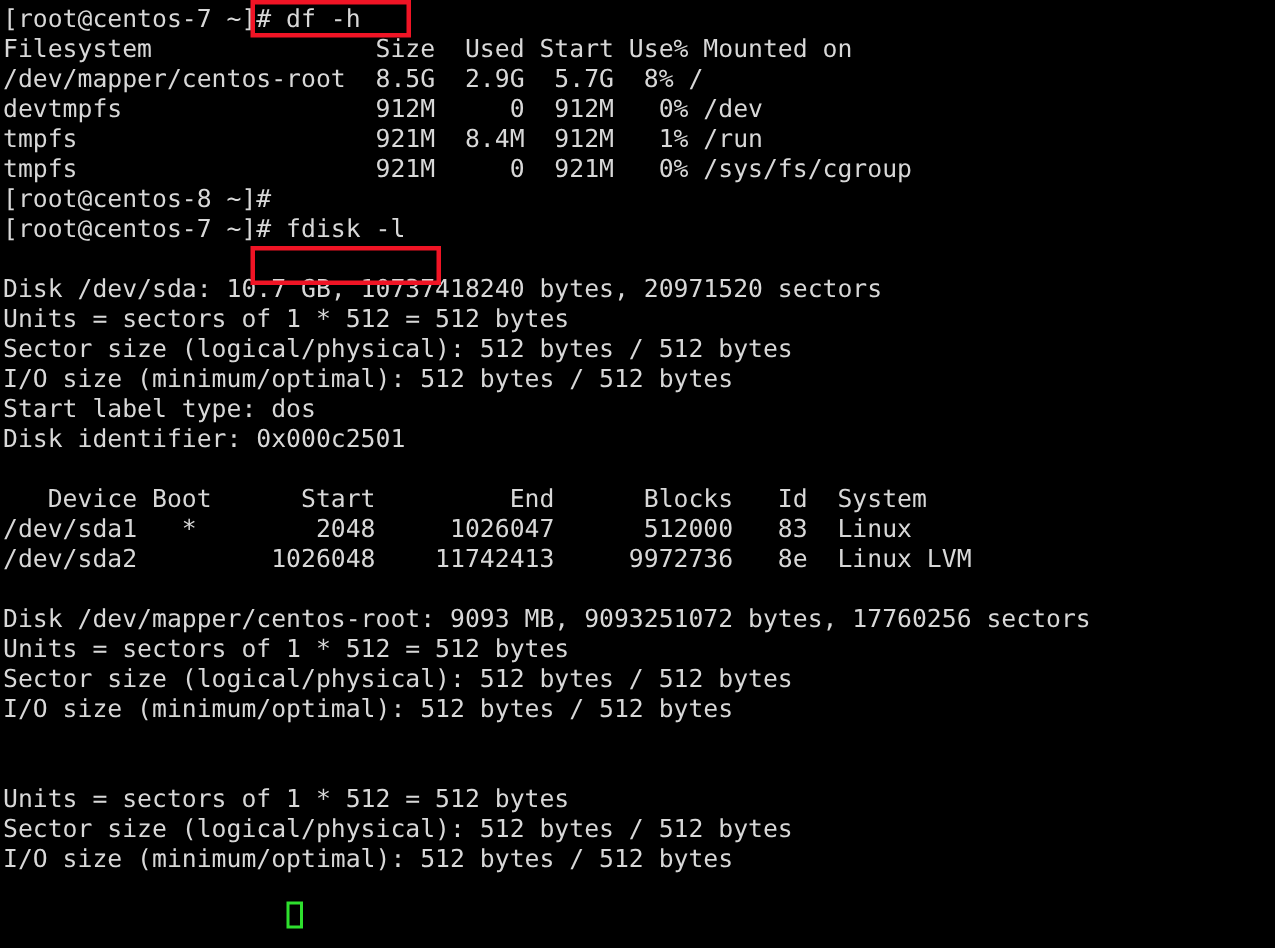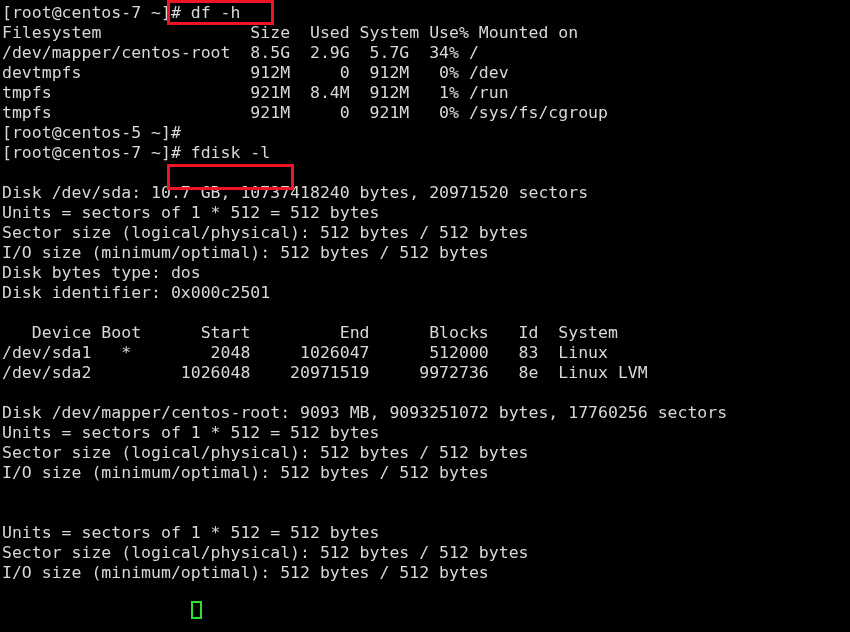--- a/index.html
+++ b/index.html
@@ -70,38 +70,38 @@
     box-sizing: border-box;
     background: transparent;
   }
 </style>
 </head>
 <body>
 
 <div id="terminal">
   <div class="screen" id="screen">
       <div class="line">[root@centos-7 ~]# df -h</div>
-      <div class="line">Filesystem               Size  Used System Use% Mounted on</div>
-      <div class="line">/dev/mapper/centos-root  8.5G  2.9G  5.7G  34% /</div>
+      <div class="line">Filesystem               Size  Used Start Use% Mounted on</div>
+      <div class="line">/dev/mapper/centos-root  8.5G  2.9G  5.7G  8% /</div>
       <div class="line">devtmpfs                 912M     0  912M   0% /dev</div>
       <div class="line">tmpfs                    921M  8.4M  912M   1% /run</div>
       <div class="line">tmpfs                    921M     0  921M   0% /sys/fs/cgroup</div>
-      <div class="line">[root@centos-5 ~]#</div>
+      <div class="line">[root@centos-8 ~]#</div>
       <div class="line">[root@centos-7 ~]# fdisk -l</div>
       <div class="line blank">&nbsp;</div>
       <div class="line">Disk /dev/sda: 10.7 GB, 10737418240 bytes, 20971520 sectors</div>
       <div class="line">Units = sectors of 1 * 512 = 512 bytes</div>
       <div class="line">Sector size (logical/physical): 512 bytes / 512 bytes</div>
       <div class="line">I/O size (minimum/optimal): 512 bytes / 512 bytes</div>
-      <div class="line">Disk bytes type: dos</div>
+      <div class="line">Start label type: dos</div>
       <div class="line">Disk identifier: 0x000c2501</div>
       <div class="line blank">&nbsp;</div>
       <div class="line">   Device Boot      Start         End      Blocks   Id  System</div>
       <div class="line">/dev/sda1   *        2048     1026047      512000   83  Linux</div>
-      <div class="line">/dev/sda2         1026048    20971519     9972736   8e  Linux LVM</div>
+      <div class="line">/dev/sda2         1026048    11742413     9972736   8e  Linux LVM</div>
       <div class="line blank">&nbsp;</div>
       <div class="line">Disk /dev/mapper/centos-root: 9093 MB, 9093251072 bytes, 17760256 sectors</div>
       <div class="line">Units = sectors of 1 * 512 = 512 bytes</div>
       <div class="line">Sector size (logical/physical): 512 bytes / 512 bytes</div>
       <div class="line">I/O size (minimum/optimal): 512 bytes / 512 bytes</div>
       <div class="line blank">&nbsp;</div>
       <div class="line blank">&nbsp;</div>
       <div class="line">Units = sectors of 1 * 512 = 512 bytes</div>
       <div class="line">Sector size (logical/physical): 512 bytes / 512 bytes</div>
       <div class="line">I/O size (minimum/optimal): 512 bytes / 512 bytes</div>

